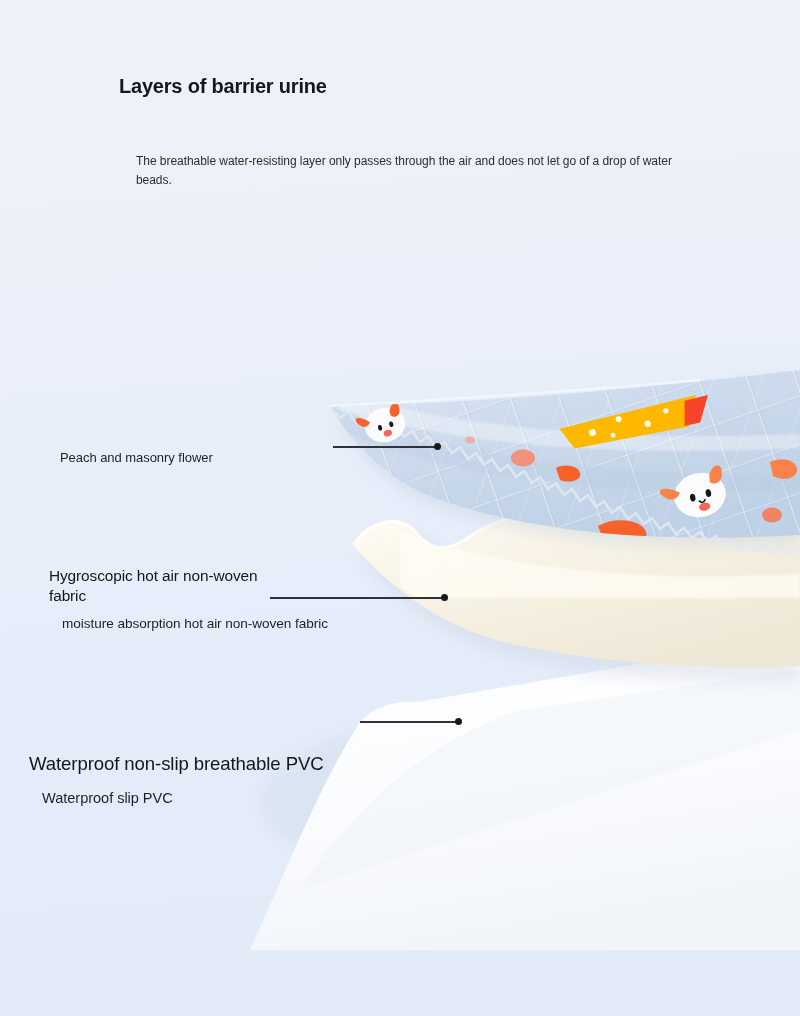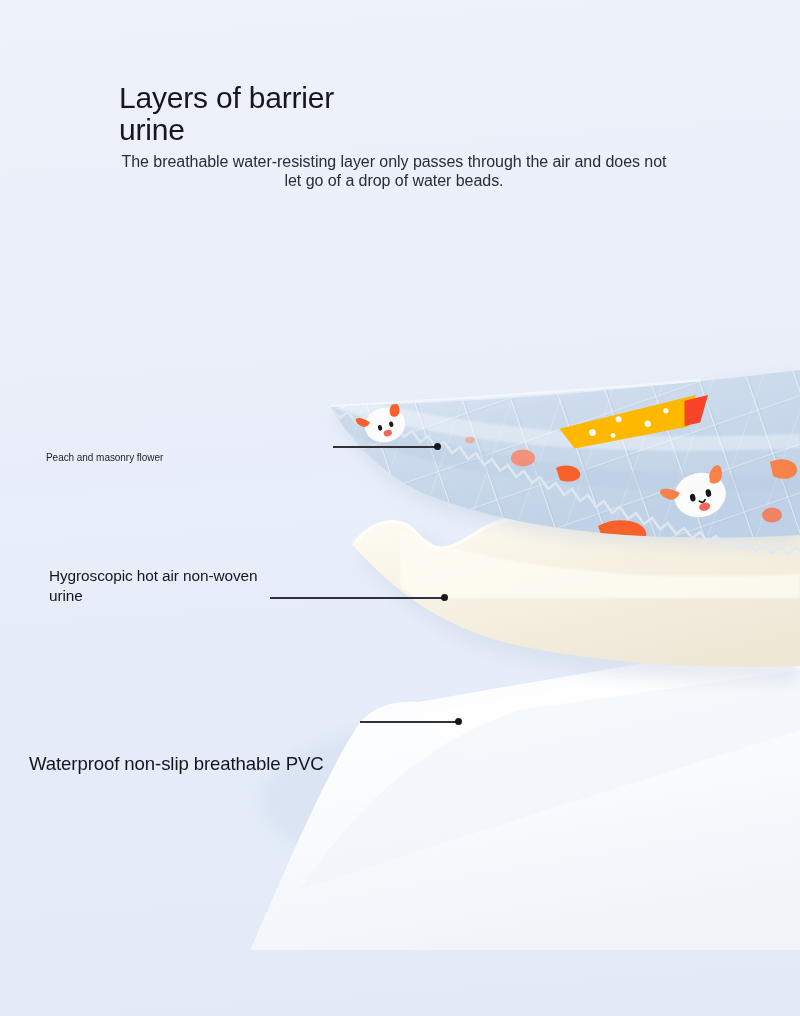--- a/index.html
+++ b/index.html
@@ -13,49 +13,48 @@
     height: 1016px;
     overflow: hidden;
     font-family: "Liberation Sans", sans-serif;
     background: linear-gradient(176deg, #eef2fa 0%, #eaeff9 32%, #e6edfa 62%, #e2eaf8 100%);
   }
 
   
   .headline-primary {
     position: absolute;
     left: 119px;
-    top: 82px;
+    top: 70px;
     width: 245px;
-    font-size: 30px;
+    font-size: 20px;
     line-height: 32px;
     color: #15171c;
     letter-spacing: -0.2px;
-    font-weight: 400;
+    font-weight: 700;
   }
   .headline-secondary {
     position: absolute;
     left: 355px;
     top: 90px;
     font-size: 33px;
     line-height: 36px;
     color: #0e1014;
     letter-spacing: -0.3px;
     white-space: nowrap;
     font-weight: 400;
   }
   .subtitle {
     position: absolute;
-    left: 116px;
+    left: 136px;
     top: 152px;
     width: 556px;
-    font-size: 16px;
+    font-size: 12px;
     line-height: 19px;
     color: #2a2d33;
     letter-spacing: -0.05px;
-    text-align: center;
   }
 
   
   .art {
     position: absolute;
     left: 0;
     top: 330px;
     width: 800px;
     height: 620px;
   }
@@ -68,21 +67,21 @@
     white-space: pre-line;
     letter-spacing: -0.1px;
   }
   .callout-sub {
     color: #1d2026;
     letter-spacing: -0.05px;
   }
 
   .c1 { left: 46px; top: 435px; }
   .c1 .callout-title { font-size: 15.2px; line-height: 20px; }
-  .c1 .callout-sub { font-size: 10px; line-height: 20px; margin-top: 13px; }
+  .c1 .callout-sub { font-size: 13px; line-height: 20px; margin-top: 13px; margin-left: 14px; }
 
   .c2 { left: 49px; top: 566px; }
   .c2 .callout-title { font-size: 15.4px; line-height: 19.5px; width: 215px; }
   .c2 .callout-sub { font-size: 13.6px; line-height: 19px; margin-top: 9px; margin-left: 13px; }
 
   .c3 { left: 29px; top: 708px; margin-top: 44px; }
   .c3 .callout-title { font-size: 18.6px; line-height: 24px; }
   .c3 .callout-sub { font-size: 14.6px; line-height: 20px; margin-top: 12px; margin-left: 13px; }
 
   
@@ -295,24 +294,26 @@
     </svg>
   </div>
 
   <div class="callout c1">
     <div class="callout-sub">Peach and masonry flower</div>
   </div>
   <div class="leader lead1"></div>
   <div class="leader-dot dot1"></div>
 
   <div class="callout c2">
-    <div class="callout-title">Hygroscopic hot air non-woven urine</div>
+    <div class="callout-title">Hygroscopic hot air non-woven fabric</div>
+    <div class="callout-sub">moisture absorption hot air non-woven fabric</div>
   </div>
   <div class="leader lead2"></div>
   <div class="leader-dot dot2"></div>
 
   <div class="callout c3">
     <div class="callout-title">Waterproof non-slip breathable PVC</div>
+    <div class="callout-sub">Waterproof slip PVC</div>
   </div>
   <div class="leader lead3"></div>
   <div class="leader-dot dot3"></div>
 
 </div>
 
 </body></html>

